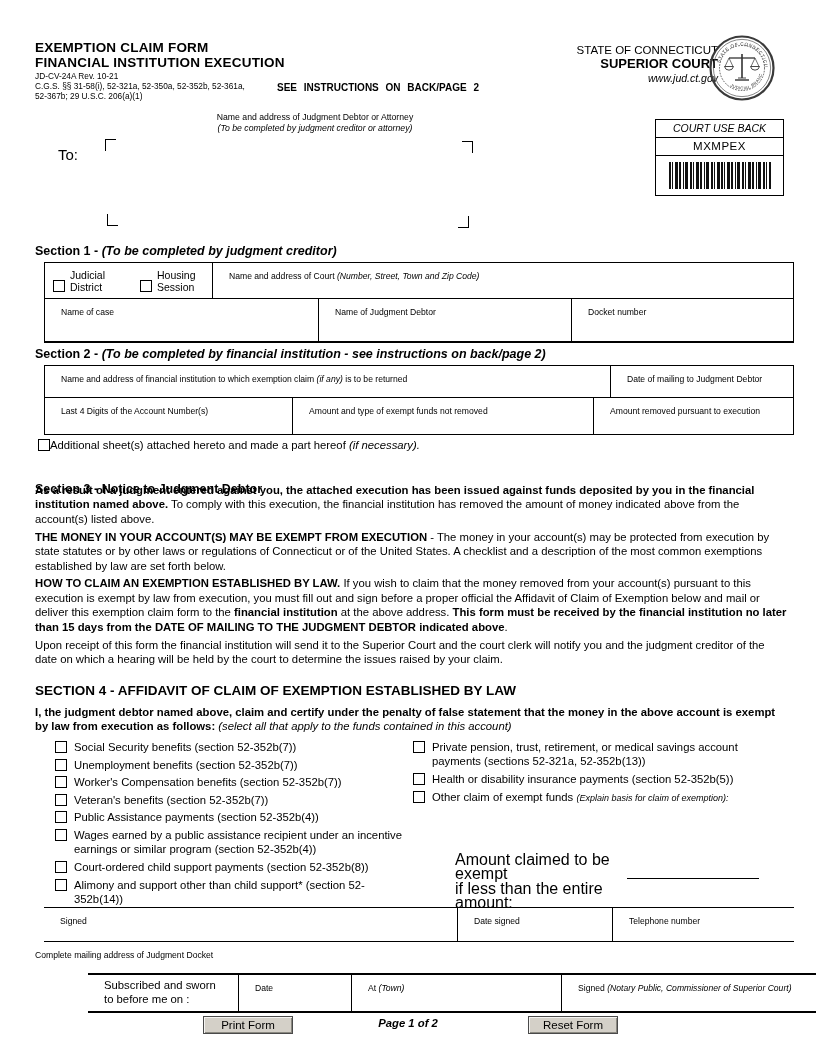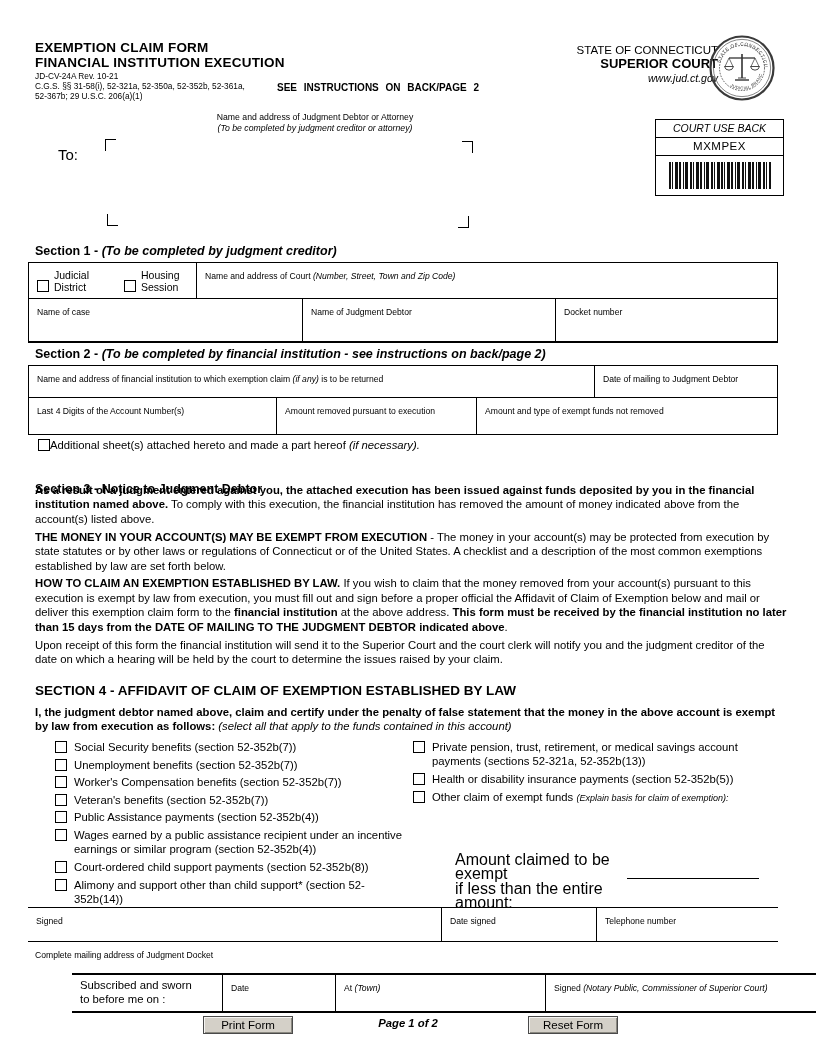--- a/index.html
+++ b/index.html
@@ -39,23 +39,23 @@
   .br-br { left: 458px; top: 216px; border-bottom: 1.4px solid #000; border-right: 1.4px solid #000; }
 
   
   .sec-heading { font-size: 12.5px; font-weight: bold; }
   .s1-heading { left: 35px; top: 244px; }
   .s2-heading { left: 35px; top: 347px; }
   .s3-heading { left: 35px; top: 461px; margin-top: 21px; }
   .s4-heading { left: 35px; top: 683px; font-size: 13.5px; }
 
   
-  .ftable { left: 28px; width: 750px; background: #fff; }
+  .ftable { left: 44px; width: 750px; background: #fff; }
   .frow { display: flex; }
-  .fcell { padding: 2px 8px; position: relative; }
+  .fcell { padding: 2px 16px; position: relative; }
   .fcell + .fcell { border-left: 1px solid #000; }
   .lbl { font-size: 8.6px; line-height: 10px; display: inline; }
 
   .s1-table { top: 262px; border: 1.2px solid #000; border-bottom-width: 2.5px; }
   .s1-r1 { height: 36px; border-bottom: 1px solid #000; }
   .s1-cbcell { width: 167px; display: flex; align-items: flex-end; padding: 4px 0 5px 8px; }
   .cbgroup { display: flex; align-items: flex-end; }
   .cbgroup .cblbl { font-size: 10.5px; line-height: 12px; margin-left: 5px; width: 50px; }
   .cb { width: 12px; height: 12px; border: 1.2px solid #000; background: #fff; flex: none; }
   .cbgroup .cb { margin-bottom: 1px; }
@@ -218,25 +218,25 @@
         <span class="lbl">Name and address of financial institution to which exemption claim </span><span class="lbl i">(if any)</span><span class="lbl"> is to be returned</span>
       </div>
       <div class="fcell s2-mail">
         <span class="lbl">Date of mailing to Judgment Debtor</span>
       </div>
     </div>
     <div class="frow s2-r2">
       <div class="fcell s2-last4">
         <span class="lbl">Last 4 Digits of the Account Number(s)</span>
       </div>
+      <div class="fcell s2-exempt">
+        <span class="lbl">Amount and type of exempt funds not removed</span>
+      </div>
       <div class="fcell s2-removed">
         <span class="lbl">Amount removed pursuant to execution</span>
-      </div>
-      <div class="fcell s2-exempt">
-        <span class="lbl">Amount and type of exempt funds not removed</span>
       </div>
     </div>
   </div>
   <div class="abs s2-check">
     <div class="cb"></div>
     <div><span>Additional sheet(s) attached hereto and made a part hereof </span><span class="i">(if necessary).</span></div>
   </div>
 
   <div class="abs sec-heading s3-heading">Section 3 - Notice to Judgment Debtor</div>
   <div class="abs s3-body">

